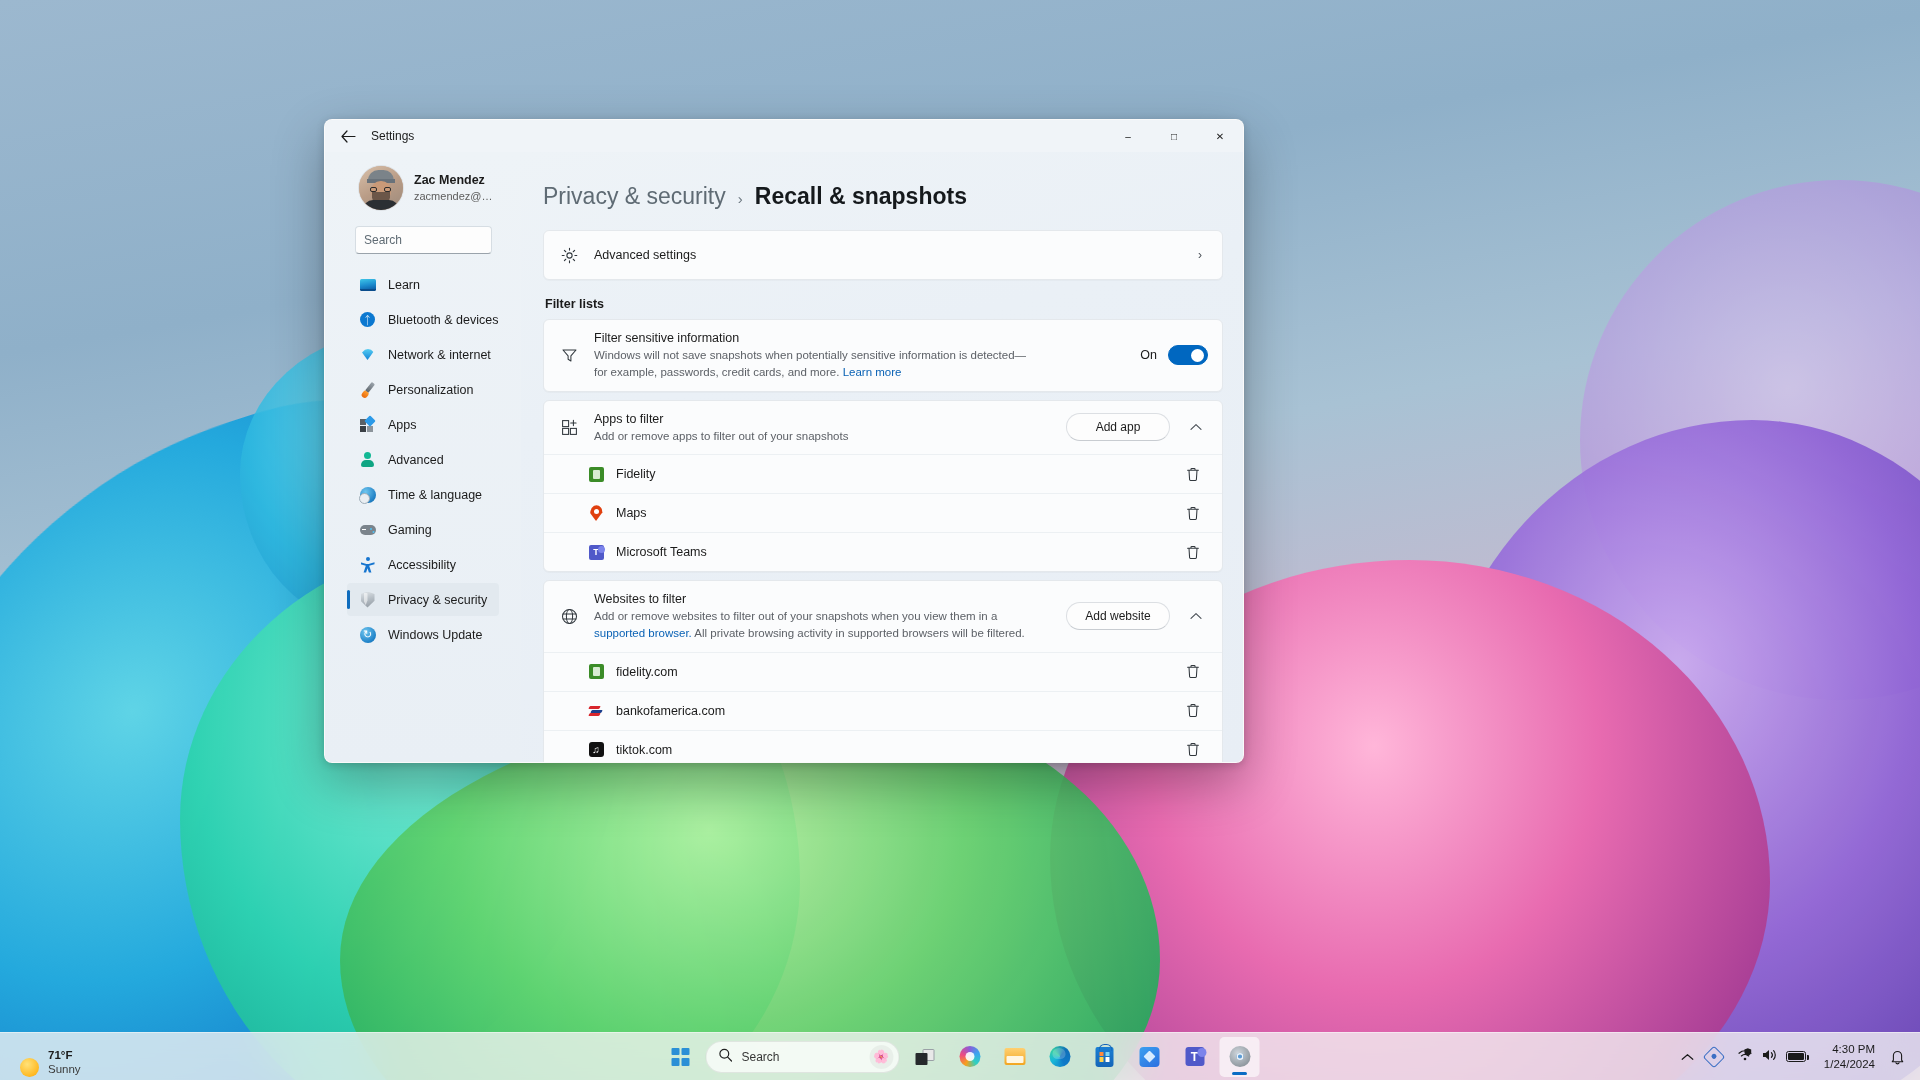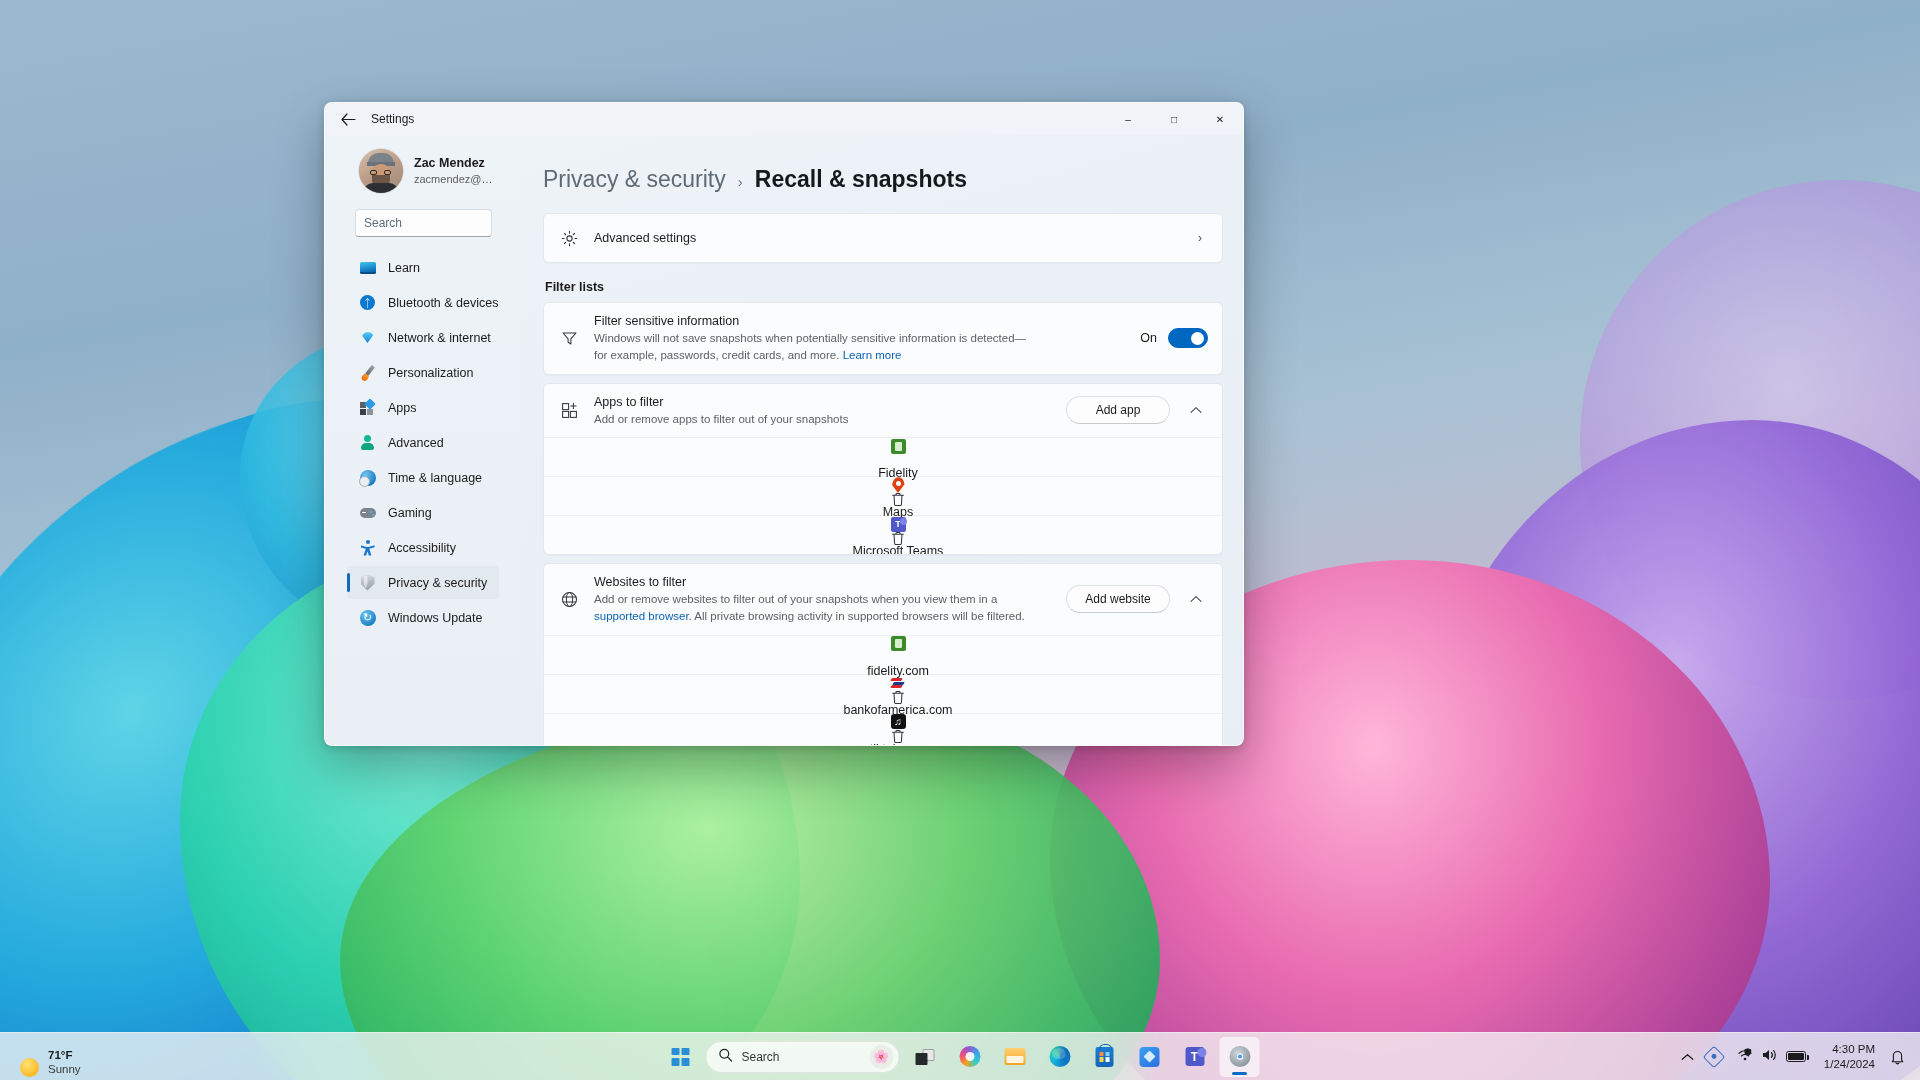--- a/index.html
+++ b/index.html
@@ -32,21 +32,21 @@
     border-radius:52% 48% 45% 55%/50% 50% 50% 50%; opacity:.92; }
   .b6 { left:1580px; top:180px; width:520px; height:520px;
     background: radial-gradient(ellipse at 40% 40%, #e4c6f5 0%, #b58ae0 55%, #8f63c9 100%);
     border-radius:50%; opacity:.55; }
   .b7 { left:240px; top:330px; width:320px; height:300px;
     background: radial-gradient(ellipse at 45% 35%, #7fe2f0 0%, #2fb9e0 55%, #1a86c4 100%);
     border-radius:50% 50% 55% 45%/48% 52% 48% 52%; opacity:.85; }
 
   
   #settings-window {
-    position:absolute; left:324px; top:102px; width:920px; height:644px;
+    position:absolute; left:324px; top:119px; width:920px; height:644px;
     background:#f3f3f3; border-radius:8px; overflow:hidden;
     box-shadow: 0 20px 52px rgba(0,0,0,.30), 0 2px 8px rgba(0,0,0,.16);
     border:1px solid rgba(255,255,255,.55);
     display:flex; flex-direction:column;
   }
   .titlebar { height:32px; flex:0 0 32px; display:flex; align-items:center;
     background:#f0f4f8; padding-left:8px; }
   .tb-back { width:30px; height:26px; display:flex; align-items:center; justify-content:center;
     border-radius:4px; cursor:pointer; }
   .tb-title { font-size:12px; color:#1b1b1b; margin-left:8px; }
@@ -178,21 +178,21 @@
   .switch { width:40px; height:20px; border-radius:10px; background:#0067c0;
     position:relative; cursor:pointer; border:1px solid #0067c0; }
   .switch .knob { position:absolute; right:3px; top:2.4px; width:13px; height:13px;
     border-radius:50%; background:#fff; }
 
   .btn { font-family:inherit; font-size:12px; color:#1b1b1b; background:#fdfdfd;
     border:1px solid #dcdfe3; border-bottom-color:#c8ccd1; border-radius:14px;
     padding:6px 16px; cursor:pointer; min-width:104px;margin-left:24px; }
 
   .subrow { display:flex; align-items:center; gap:12px; padding:0 14px 0 44px; height:39px;
-    border-top:1px solid #ecf0f3;flex-direction:column; }
+    border-top:1px solid #ecf0f3; }
   .subrow .app-ico { width:16px; height:16px; flex:0 0 16px; position:relative;
     display:flex; align-items:center; justify-content:center; }
   .subrow .app-name { flex:1; font-size:12.5px; color:#1b1b1b; }
   .trash { width:30px; height:26px; display:flex; align-items:center; justify-content:center;
     border-radius:4px; cursor:pointer; color:#31373d; }
 
   
   .fav-fidelity { width:15px; height:15px; border-radius:2px; background:#3b8c28;
     display:flex; align-items:center; justify-content:center; }
   .fav-fidelity span { width:7px; height:9px; background:#d8ecd2; border-radius:1px; position:relative; }

